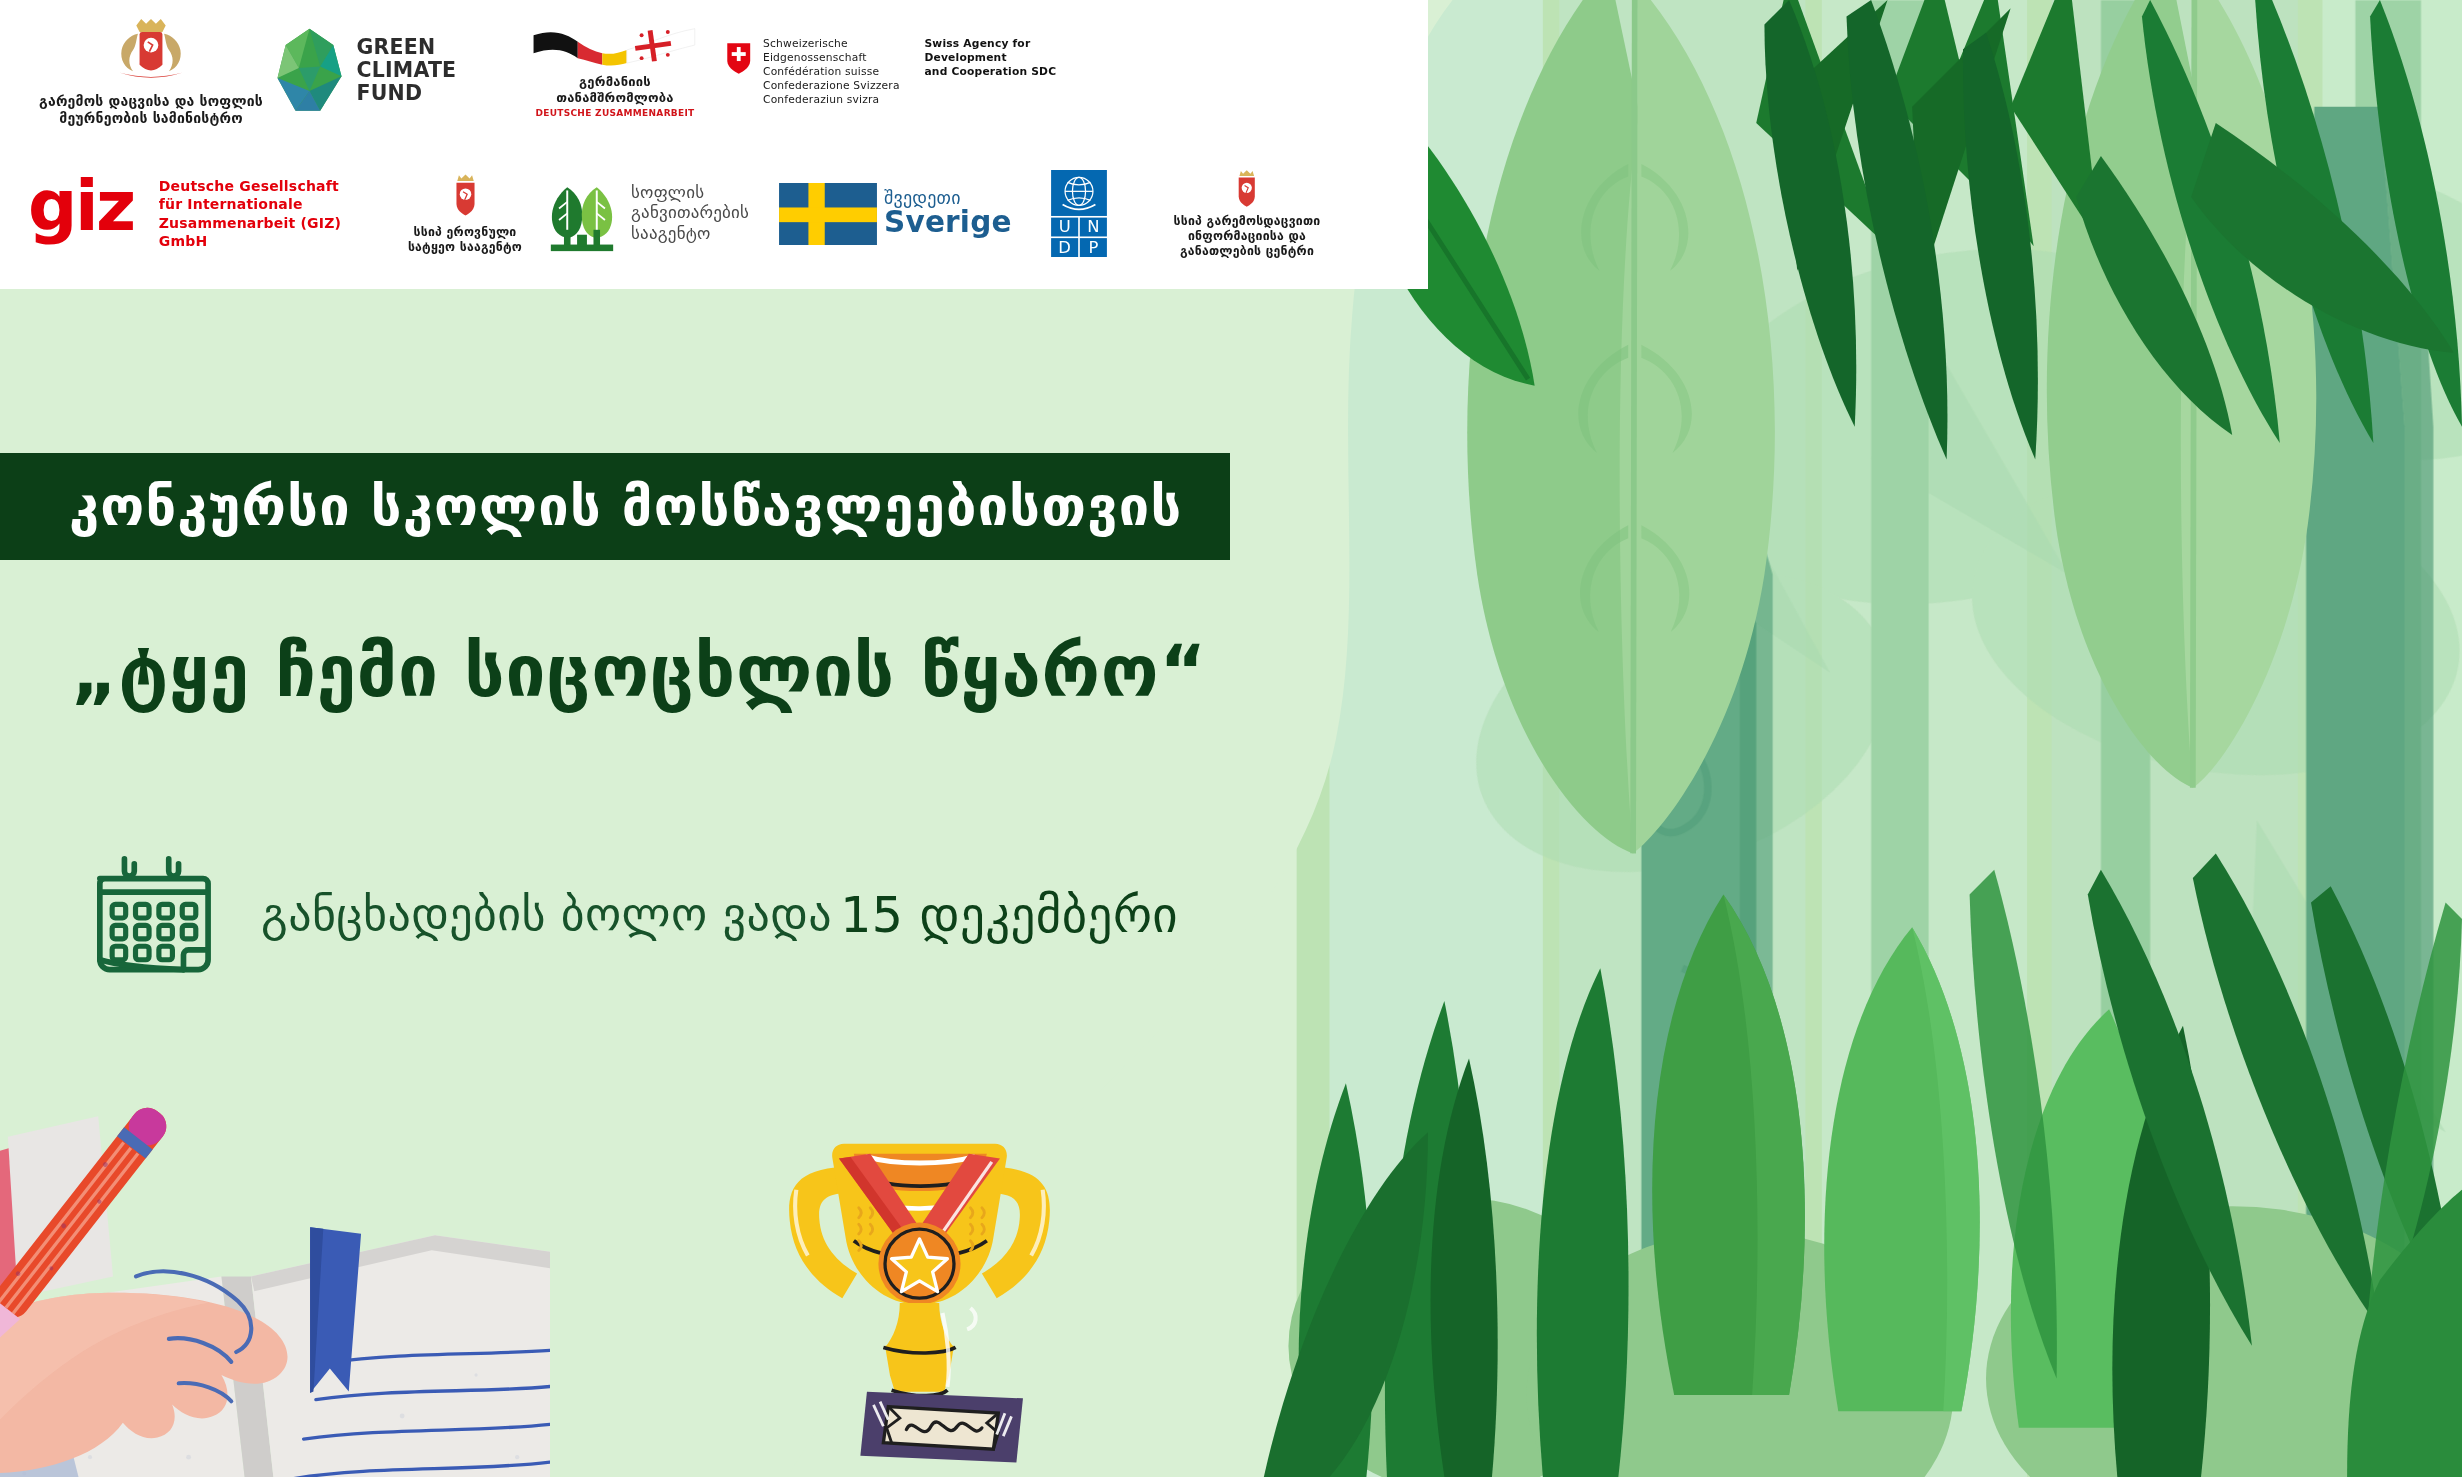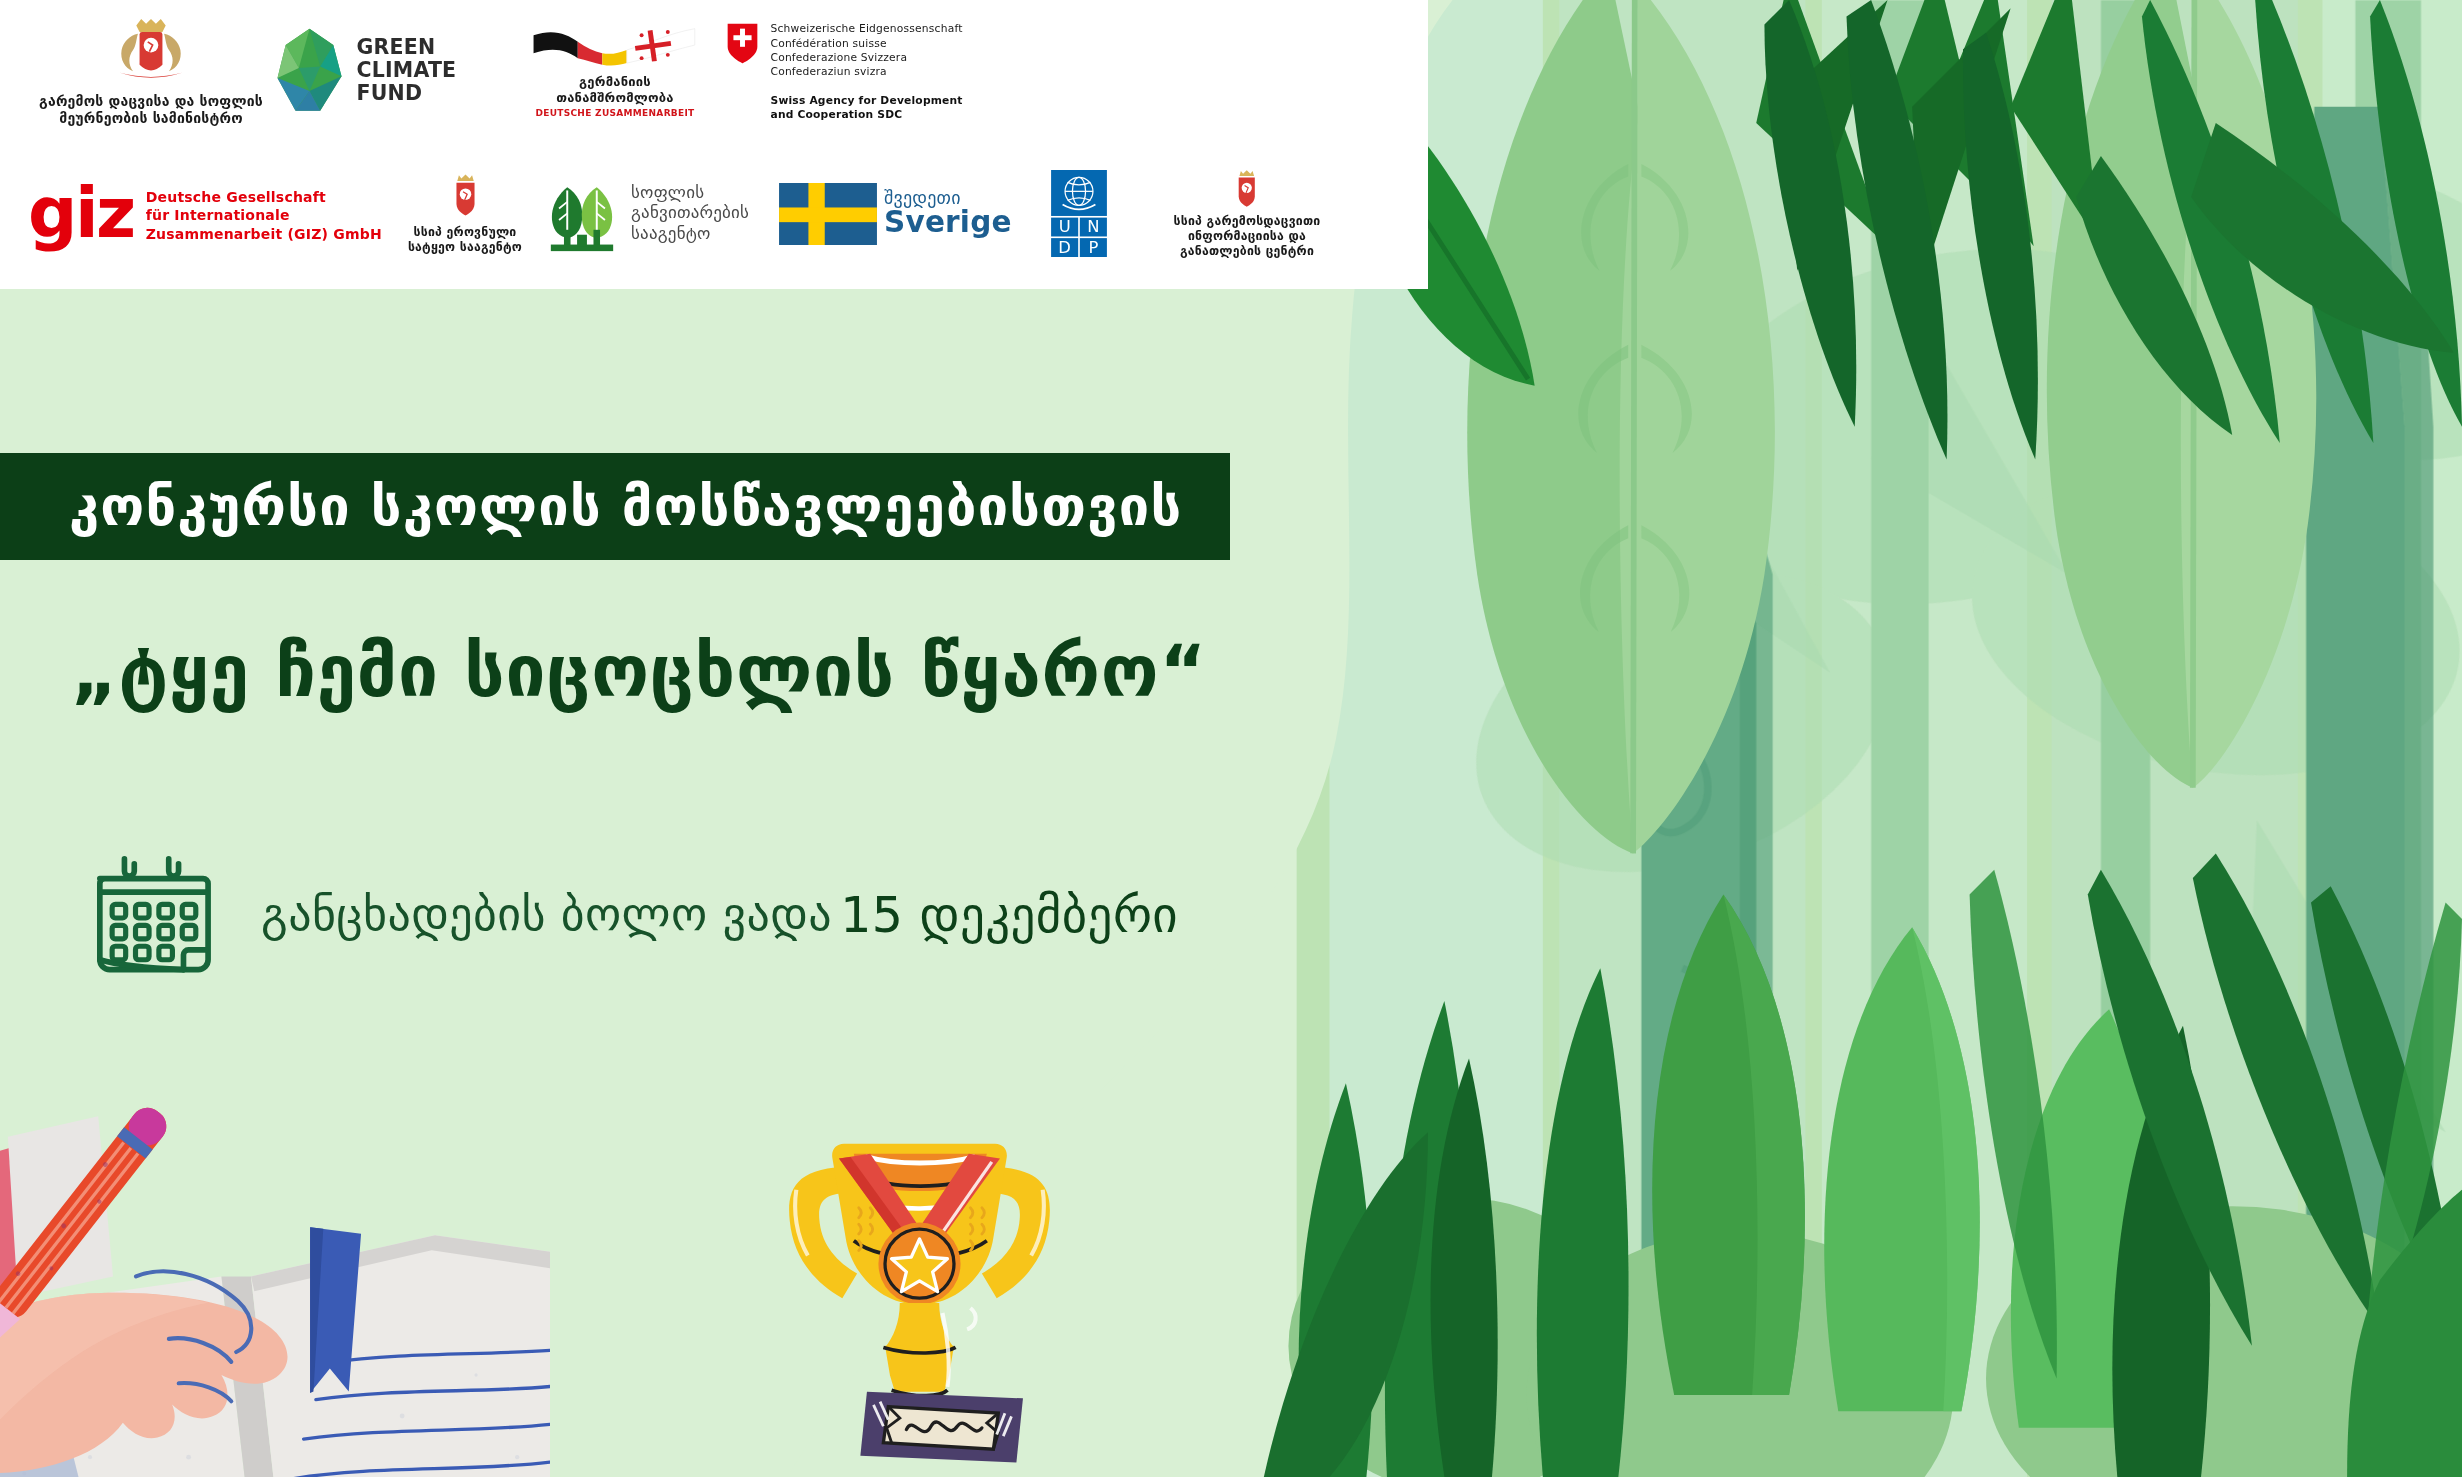--- a/index.html
+++ b/index.html
@@ -337,34 +337,34 @@
 თანამშრომლობა</div>
         <div class="logo-txt" style="font-size:9px;color:#d1141a;font-weight:bold;letter-spacing:0.3px;margin-top:2.5px;">DEUTSCHE ZUSAMMENARBEIT</div>
       </div>
 
       <div class="logo" style="width:345px;align-items:flex-start;gap:11.5px;padding-top:3.3px;">
         <svg width="33" height="43" viewBox="0 0 40 52">
           <path d="M2 2 h36 v28 c0 12 -18 20 -18 20 S2 42 2 30 Z" fill="#e30613"></path>
           <rect x="17" y="8" width="6" height="22" fill="#fff"></rect>
           <rect x="9" y="16" width="22" height="6" fill="#fff"></rect>
         </svg>
-        <div style="display:flex;flex-direction:column;gap:15px;">
+        <div style="display:flex;flex-direction:row;gap:15px;">
           <div class="logo-txt" style="font-size:10.7px;font-weight:normal;color:#1a1a1a;line-height:1.32;">Schweizerische Eidgenossenschaft
 Confédération suisse
 Confederazione Svizzera
 Confederaziun svizra</div>
           <div class="logo-txt" style="font-size:10.7px;font-weight:bold;color:#111;line-height:1.3;">Swiss Agency for Development
 and Cooperation SDC</div>
         </div>
       </div>
     </div>
 
     <div class="logo-row row2">
 
-      <div class="logo" style="width:361px;align-items:flex-end;gap:12px;">
+      <div class="logo" style="width:361px;align-items:flex-start;gap:25px;">
         <div style="font-family:'DejaVu Sans',sans-serif;font-weight:bold;font-size:69px;
                     color:#e3000b;letter-spacing:-2.5px;line-height:.85;">giz</div>
         <div class="logo-txt" style="font-size:14px;color:#e3000b;font-weight:bold;line-height:1.3;">Deutsche Gesellschaft
 für Internationale
 Zusammenarbeit (GIZ) GmbH</div>
       </div>
 
       <div class="logo" style="width:152px;flex-direction:column;align-items:center;">
         <svg width="33" height="46" viewBox="0 0 40 56">
           <path d="M12 4 l3 4 5-5 5 5 3-4 2 7h-20z" fill="#d9b45a"></path>

